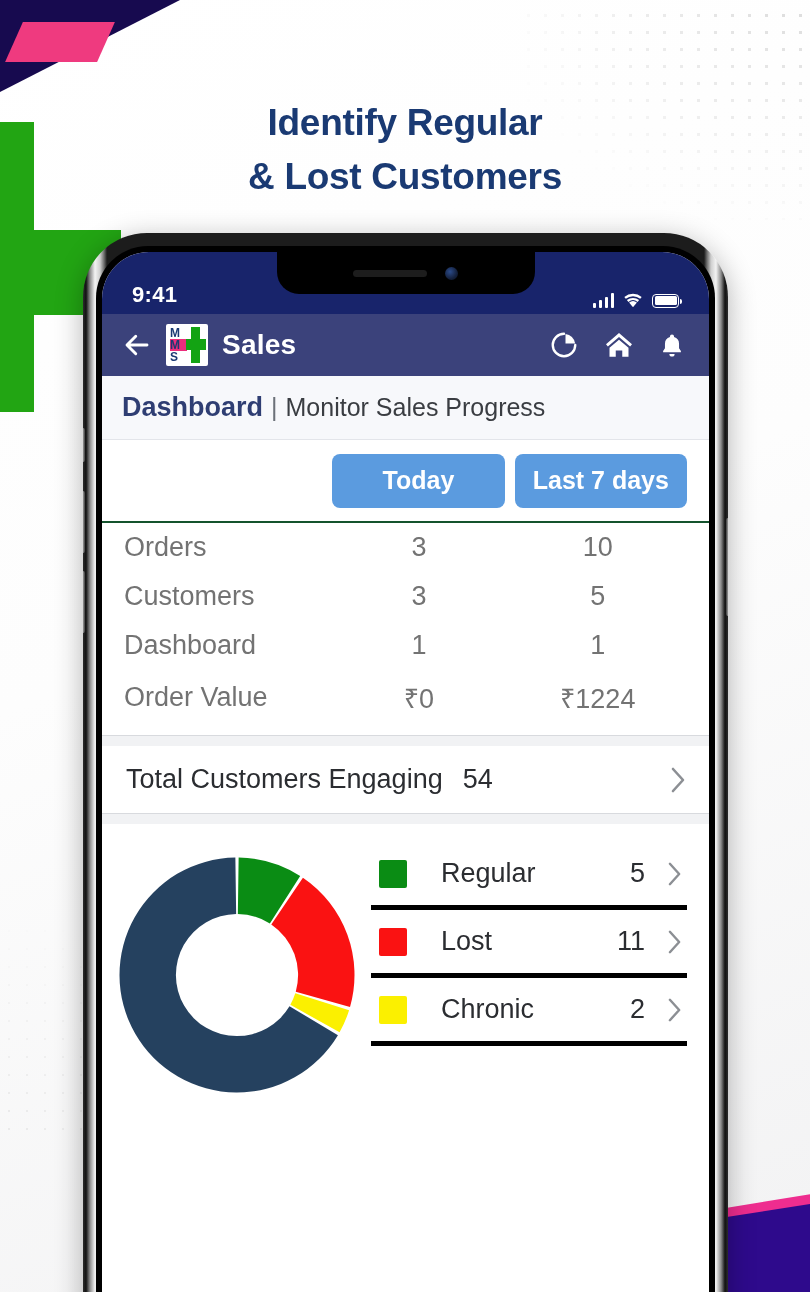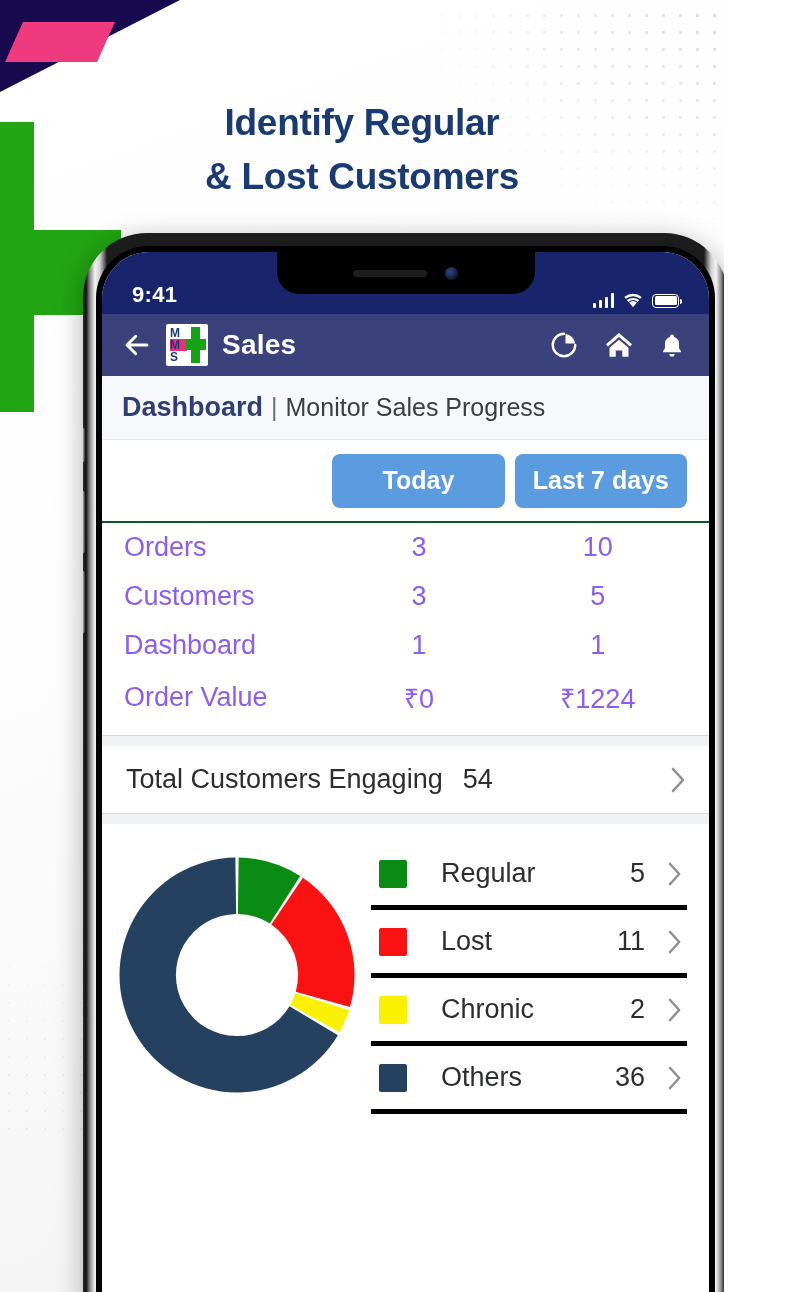--- a/index.html
+++ b/index.html
@@ -6,21 +6,21 @@
   html, body {
     width: 810px; height: 1292px;
     overflow: hidden;
     font-family: "Liberation Sans", sans-serif;
     background: #ffffff;
   }
 
   
   .page {
     position: relative;
-    width: 724px; height: 1292px;
+    width: 810px; height: 1292px;
     background: #ffffff;
     overflow: hidden;
   }
   .bg-gradient {
     position: absolute; inset: 0;
     background: linear-gradient(160deg, #ffffff 0%, #fdfdfd 45%, #f2f2f3 100%);
   }
   .dots {
     position: absolute;
     top: -10px; right: -10px;
@@ -233,21 +233,21 @@
     font-size:25px; font-weight:bold;
     text-align:center;
     border-radius:8px;
     padding: 12px 0 13px 0;
     margin-left: 10px;
     cursor:pointer; user-select:none;
   }
   .stat-row {
     display:flex; align-items:center;
     padding: 9px 22px;
-    font-size: 27px; color:#8b5cf6;
+    font-size: 27px; color:#737373;
   }
   .stat-label { flex: 1.15; }
   .stat-val { flex: 1; text-align:center; }
   .rule-thick { height:1px; background:#d8dade; margin: 10px 0 0 0; }
   .gap-band { height: 10px; background:#f1f2f4; }
 
   
   .engage-row {
     display:flex; align-items:center;
     padding: 18px 22px 18px 24px;
@@ -452,30 +452,20 @@
               <div class="legend-row">
                 <span class="swatch" style="background:#fbf000"></span>
                 <span class="legend-label">Chronic</span>
                 <span class="legend-value">2</span>
                 <span class="legend-chev">
                   <svg class="chev" width="16" height="26" viewBox="0 0 17 28">
                     <path d="M3 3 L13 14 L3 25" stroke="#8c8f94" stroke-width="2.6" fill="none" stroke-linecap="round" stroke-linejoin="round"></path>
                   </svg>
                 </span>
               </div>
-              <div class="legend-row">
-                <span class="swatch" style="background:#25415f"></span>
-                <span class="legend-label">Others</span>
-                <span class="legend-value">36</span>
-                <span class="legend-chev">
-                  <svg class="chev" width="16" height="26" viewBox="0 0 17 28">
-                    <path d="M3 3 L13 14 L3 25" stroke="#8c8f94" stroke-width="2.6" fill="none" stroke-linecap="round" stroke-linejoin="round"></path>
-                  </svg>
-                </span>
-              </div>
             </div>
           </div>
 
         </div>
       </div>
     </div>
   </div>
 </div>
 
 </body></html>

